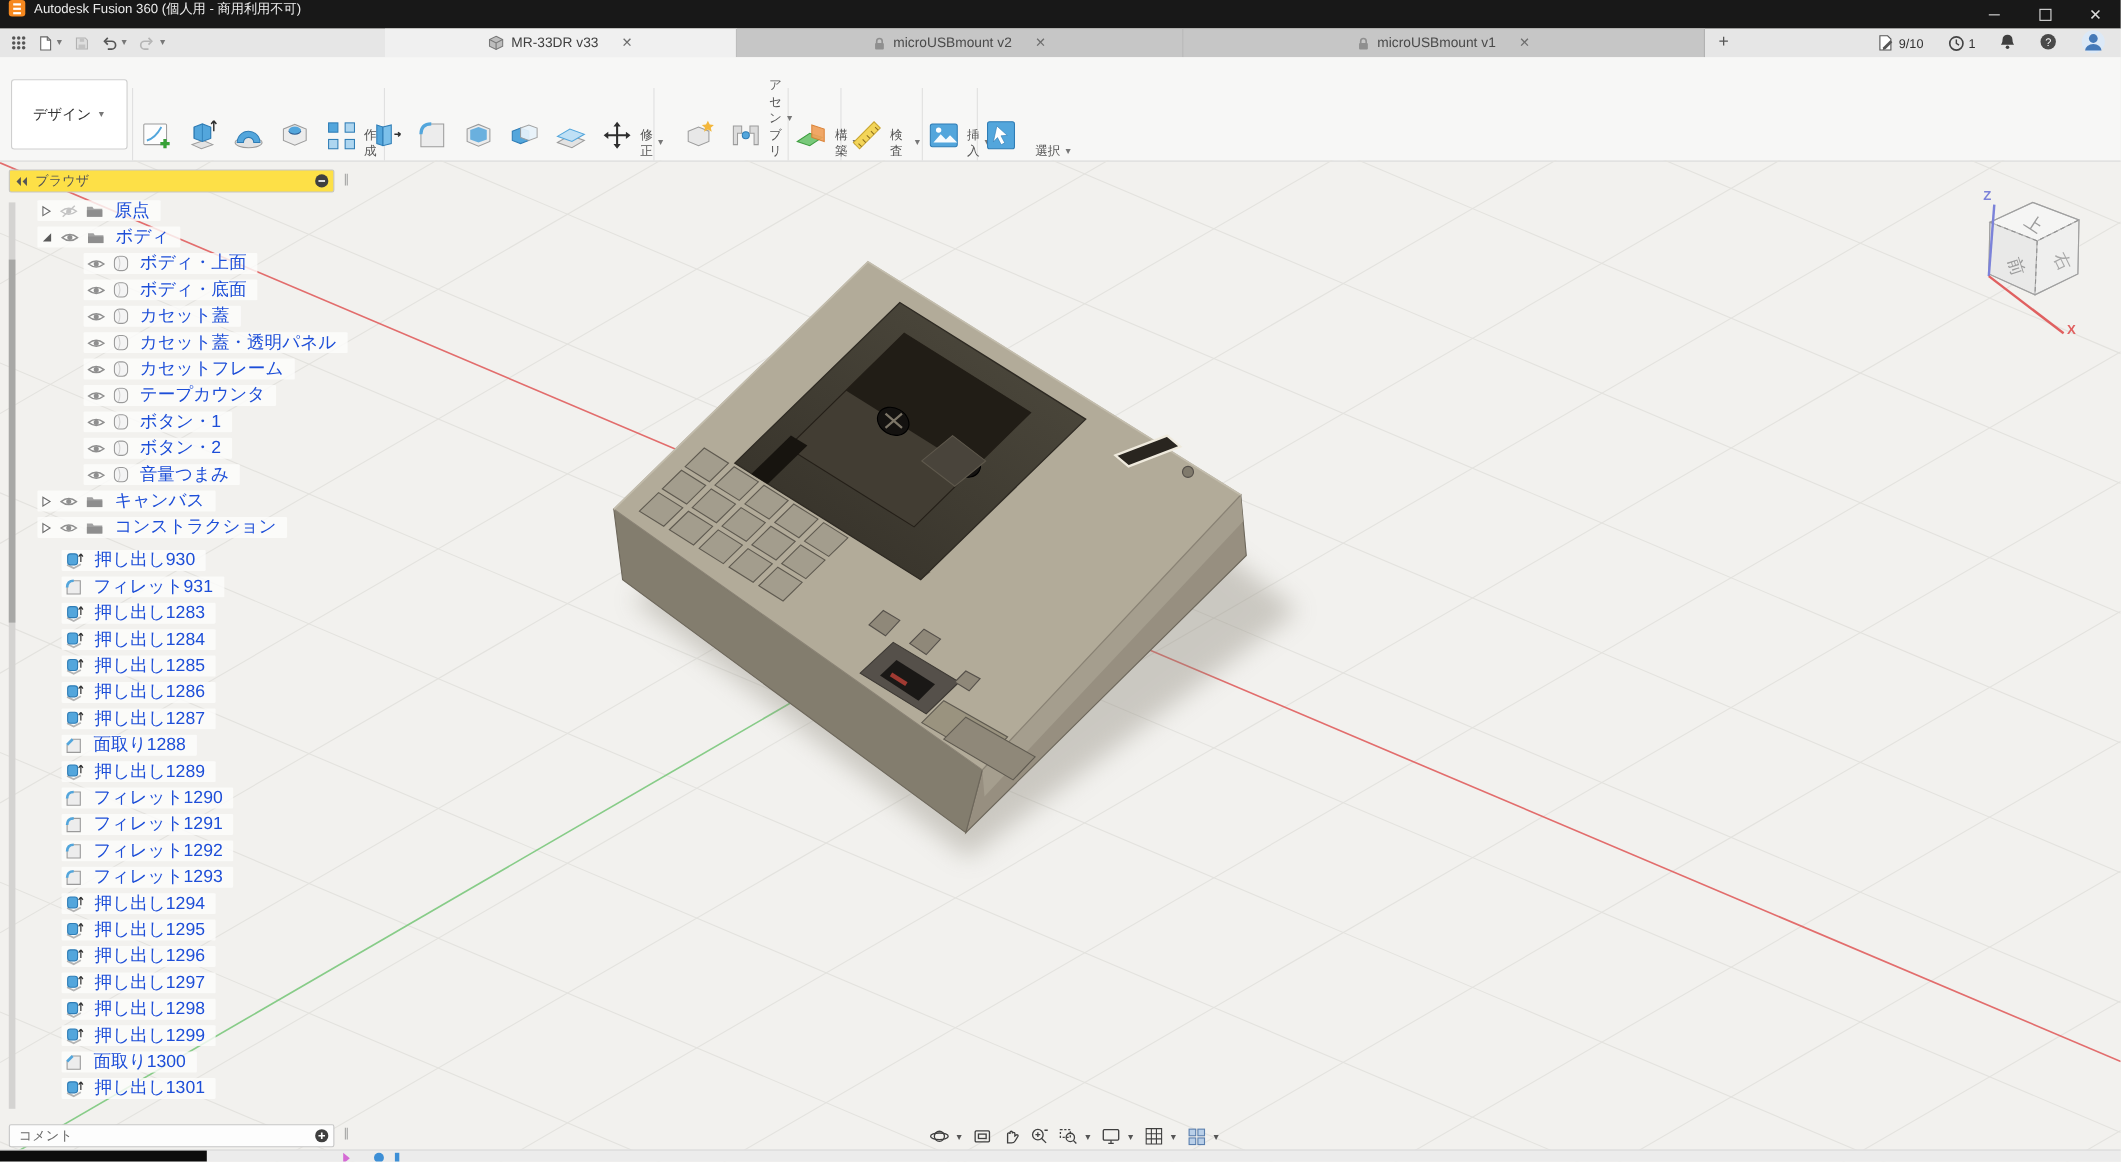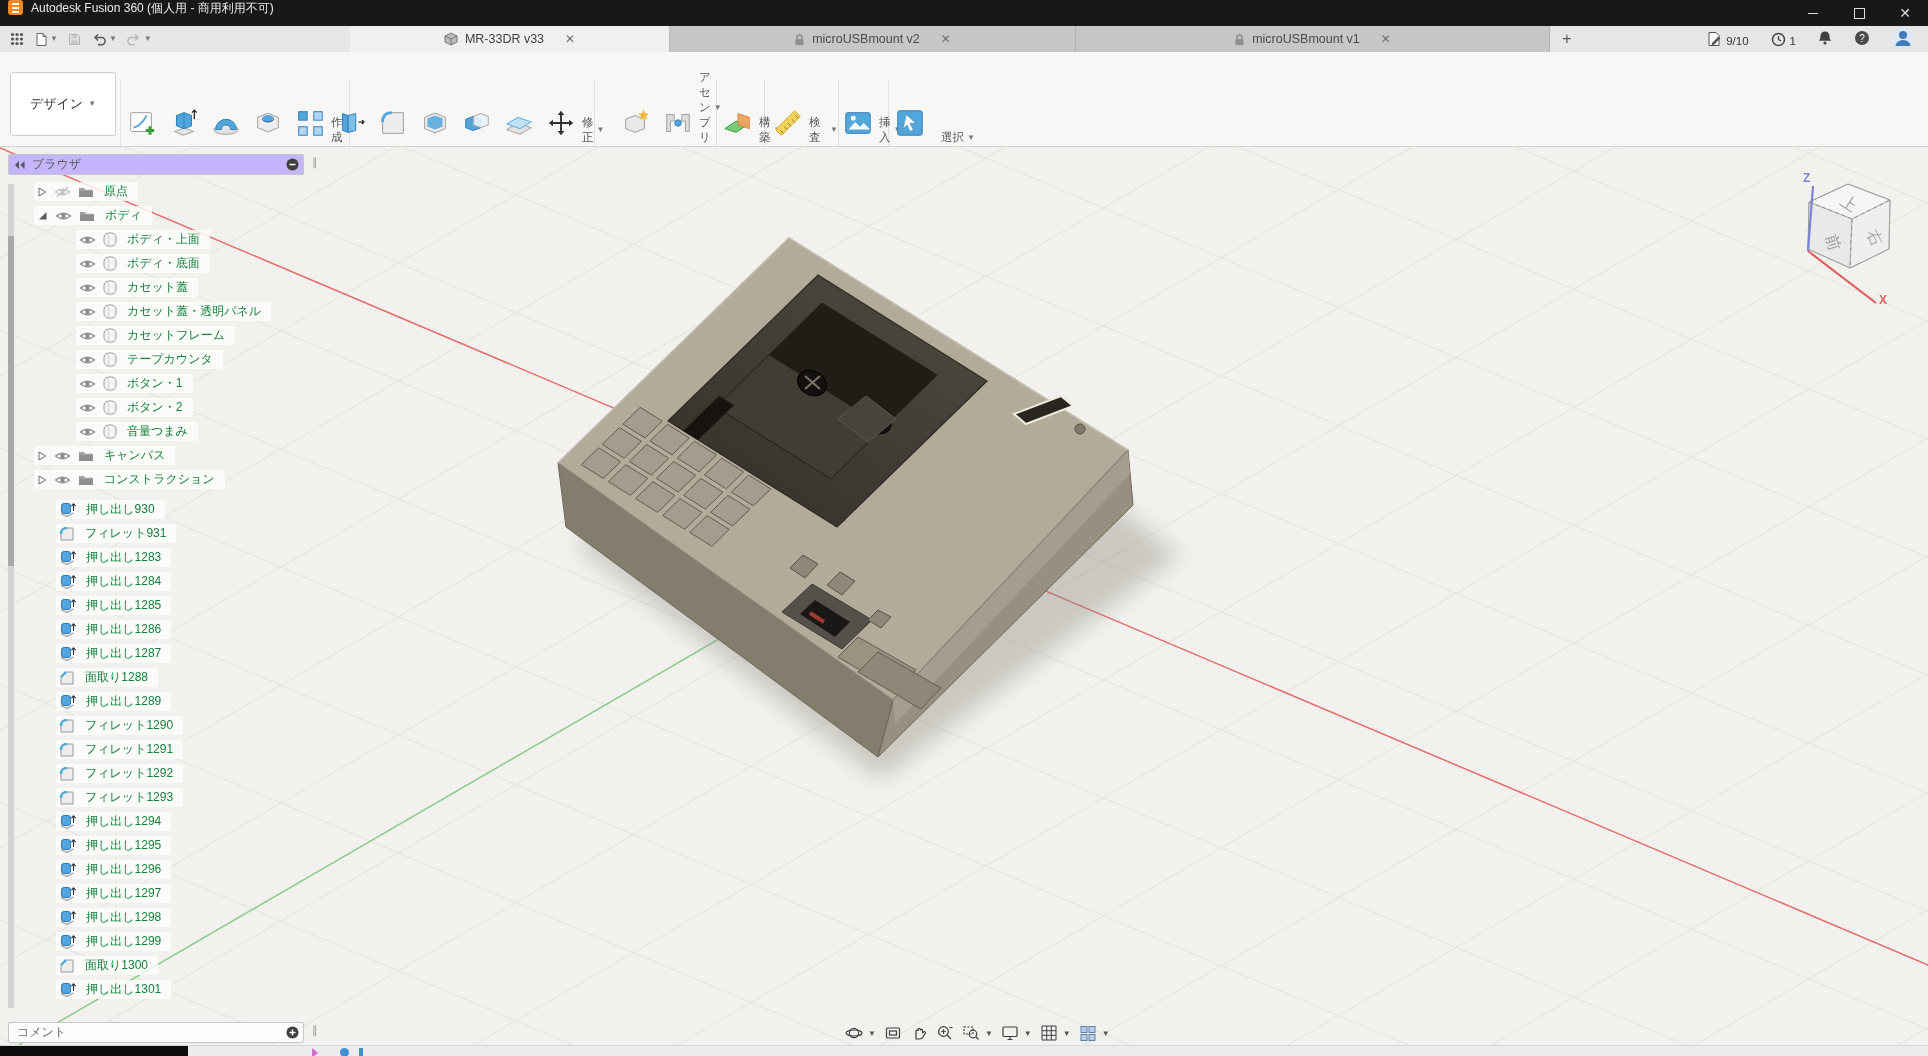--- a/index.html
+++ b/index.html
@@ -35,34 +35,34 @@
 .rgroup{position:absolute;top:28px;height:66px;border-right:1px solid #e0e0e0;box-sizing:border-box;display:flex;flex-direction:row;align-items:flex-end;justify-content:space-between;padding-bottom:1px}
 .rgroup.first{border-left:1px solid #e0e0e0}
 .ricons{display:flex;align-items:center;justify-content:center;height:44px}
 .ric{width:42px;height:40px;display:flex;align-items:center;justify-content:center}
 .ric svg{width:32px;height:32px}
 .rlabel{font-size:11.5px;color:#555;display:flex;align-items:center;gap:3px}
 
 .viewport{position:absolute;left:0;top:147px;right:0;bottom:0;background:#f2f1ee;overflow:hidden}
 #scene{position:absolute;left:0;top:146px}
 
-.bheader{position:absolute;left:8px;top:154px;width:296px;height:21px;background:#c4b5fd;border:1px solid #c6c6c6;border-radius:2px;box-sizing:border-box;display:flex;align-items:center;font-size:12px;color:#555;z-index:6}
+.bheader{position:absolute;left:8px;top:154px;width:296px;height:21px;background:#fde047;border:1px solid #c6c6c6;border-radius:2px;box-sizing:border-box;display:flex;align-items:center;font-size:12px;color:#555;z-index:6}
 .bheader .ttl{margin-left:6px}
 .bheader .right{margin-left:auto;display:flex;align-items:center;gap:4px;margin-right:4px}
 .grip{color:#9a9a9a;font-size:11px;letter-spacing:1px;margin-left:4px}
 .vscroll{position:absolute;left:8px;top:184px;width:6px;height:824px;background:#d4d3d1;z-index:5}
 .vthumb{position:absolute;left:0;top:52px;width:6px;height:330px;background:#a8a8a6}
 .treelist{position:absolute;left:8px;top:182px;z-index:5}
 .featlist{position:absolute;left:8px;top:500px;z-index:5}
 .trow,.frow{height:19px;margin-bottom:5px;display:flex;align-items:center;background:rgba(252,252,251,.82);width:fit-content;padding:0 10px 0 3px;border-radius:1px}
 .trow.lvl1{margin-left:26px}
 .trow.lvl2{margin-left:68px}
 .frow{margin-left:48px}
 .cell{display:flex;align-items:center;justify-content:center;margin-right:7px}
-.tlab,.flab{font-size:12px;color:#15803d;white-space:nowrap;margin-left:3px}
+.tlab,.flab{font-size:16px;color:#1d4ed8;white-space:nowrap;margin-left:3px}
 
 .cbar{position:absolute;left:8px;top:1022px;width:296px;height:21px;background:#fdfdfd;border:1px solid #c6c6c6;border-radius:2px;box-sizing:border-box;display:flex;align-items:center;font-size:12px;color:#6a6a6a;z-index:6}
 .cbar .ttl{margin-left:8px}
 .cbar .right{margin-left:auto;display:flex;align-items:center;margin-right:4px}
 .navbar{position:absolute;left:842px;top:1021px;height:24px;display:flex;align-items:center;gap:2px;z-index:6}
 .nbtn{width:24px;height:22px;display:flex;align-items:center;justify-content:center}
 .ncaret{font-size:8px;color:#555;margin:0 3px 0 0}
 .timeline{position:absolute;left:0;top:1045px;right:0;height:11px;background:#ececec;border-top:1px solid #d8d8d8;z-index:7}
 .tl-black{position:absolute;left:0;top:0;bottom:0;width:188px;background:#0c0c0c}
 .tlm1{position:absolute;left:312px;top:2px;width:0;height:0;border-left:6px solid #d46ad4;border-top:5px solid transparent;border-bottom:5px solid transparent}

